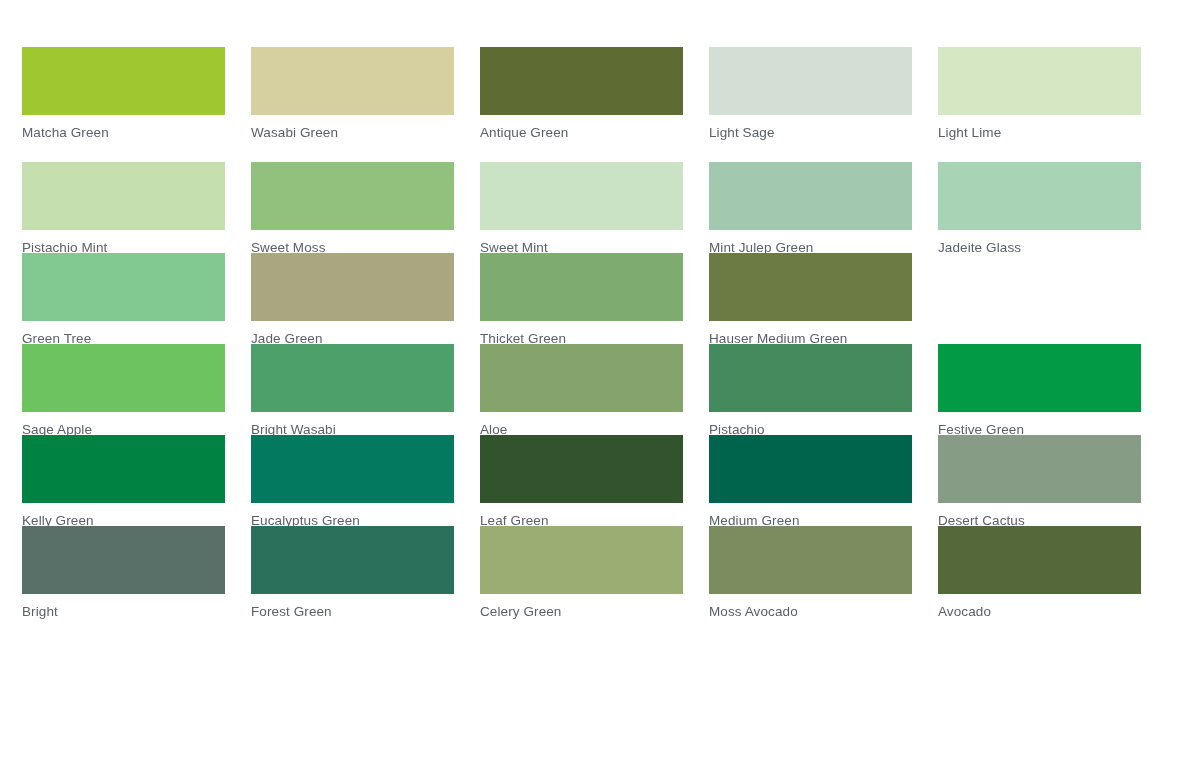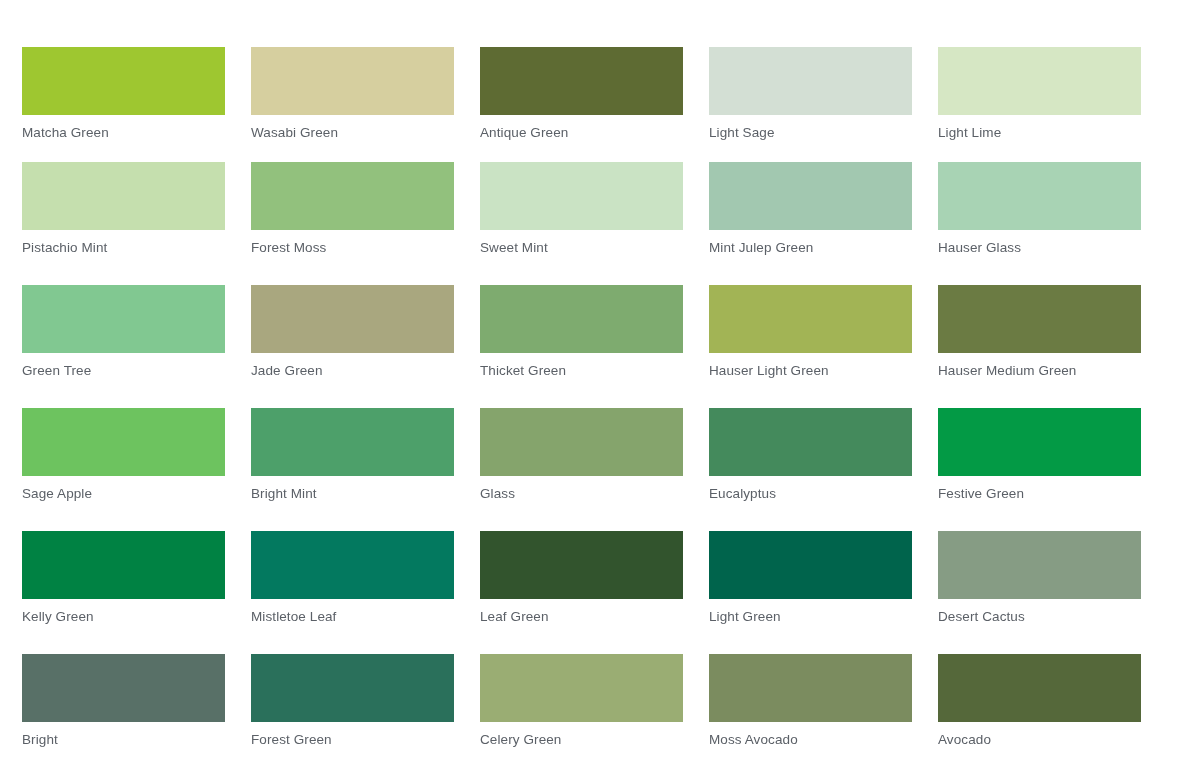--- a/index.html
+++ b/index.html
@@ -18,21 +18,21 @@
     position: relative;
     width: 1186px;
     height: 773px;
     padding: 0;
     box-sizing: border-box;
   }
   .swatch-row {
     display: flex;
     flex-direction: row;
     align-items: flex-start;
-    height: 123px;
+    height: 91px;
     margin: 0;
     padding: 0;
   }
   #palette-grid .swatch-row:first-child {
     padding-top: 47px;
     height: 162px;
     box-sizing: border-box;
   }
   .swatch-cell {
     width: 203px;
@@ -87,95 +87,91 @@
         <span class="swatch-label">Light Lime</span>
       </div>
     </div>
     <div class="swatch-row">
       <div class="swatch-cell">
         <span class="swatch-chip" style="background-color: rgb(197, 223, 174);"></span>
         <span class="swatch-label">Pistachio Mint</span>
       </div>
       <div class="swatch-cell">
         <span class="swatch-chip" style="background-color: rgb(146, 193, 125);"></span>
-        <span class="swatch-label">Forest Moss</span>
+        <span class="swatch-label">Sweet Moss</span>
       </div>
       <div class="swatch-cell">
         <span class="swatch-chip" style="background-color: rgb(202, 227, 196);"></span>
         <span class="swatch-label">Sweet Mint</span>
       </div>
       <div class="swatch-cell">
         <span class="swatch-chip" style="background-color: rgb(162, 200, 176);"></span>
         <span class="swatch-label">Mint Julep Green</span>
       </div>
       <div class="swatch-cell">
         <span class="swatch-chip" style="background-color: rgb(168, 211, 180);"></span>
-        <span class="swatch-label">Hauser Glass</span>
+        <span class="swatch-label">Jadeite Glass</span>
       </div>
     </div>
     <div class="swatch-row">
       <div class="swatch-cell">
         <span class="swatch-chip" style="background-color: rgb(129, 200, 145);"></span>
         <span class="swatch-label">Green Tree</span>
       </div>
       <div class="swatch-cell">
         <span class="swatch-chip" style="background-color: rgb(169, 167, 127);"></span>
         <span class="swatch-label">Jade Green</span>
       </div>
       <div class="swatch-cell">
         <span class="swatch-chip" style="background-color: rgb(126, 171, 111);"></span>
         <span class="swatch-label">Thicket Green</span>
       </div>
       <div class="swatch-cell">
-        <span class="swatch-chip" style="background-color: rgb(162, 180, 85);"></span>
-        <span class="swatch-label">Hauser Light Green</span>
-      </div>
-      <div class="swatch-cell">
         <span class="swatch-chip" style="background-color: rgb(107, 123, 67);"></span>
         <span class="swatch-label">Hauser Medium Green</span>
       </div>
     </div>
     <div class="swatch-row">
       <div class="swatch-cell">
         <span class="swatch-chip" style="background-color: rgb(109, 195, 95);"></span>
         <span class="swatch-label">Sage Apple</span>
       </div>
       <div class="swatch-cell">
         <span class="swatch-chip" style="background-color: rgb(77, 160, 106);"></span>
-        <span class="swatch-label">Bright Mint</span>
+        <span class="swatch-label">Bright Wasabi</span>
       </div>
       <div class="swatch-cell">
         <span class="swatch-chip" style="background-color: rgb(133, 164, 108);"></span>
-        <span class="swatch-label">Glass</span>
+        <span class="swatch-label">Aloe</span>
       </div>
       <div class="swatch-cell">
         <span class="swatch-chip" style="background-color: rgb(68, 138, 92);"></span>
-        <span class="swatch-label">Eucalyptus</span>
+        <span class="swatch-label">Pistachio</span>
       </div>
       <div class="swatch-cell">
         <span class="swatch-chip" style="background-color: rgb(3, 154, 69);"></span>
         <span class="swatch-label">Festive Green</span>
       </div>
     </div>
     <div class="swatch-row">
       <div class="swatch-cell">
         <span class="swatch-chip" style="background-color: rgb(0, 130, 67);"></span>
         <span class="swatch-label">Kelly Green</span>
       </div>
       <div class="swatch-cell">
         <span class="swatch-chip" style="background-color: rgb(3, 121, 95);"></span>
-        <span class="swatch-label">Mistletoe Leaf</span>
+        <span class="swatch-label">Eucalyptus Green</span>
       </div>
       <div class="swatch-cell">
         <span class="swatch-chip" style="background-color: rgb(50, 84, 45);"></span>
         <span class="swatch-label">Leaf Green</span>
       </div>
       <div class="swatch-cell">
         <span class="swatch-chip" style="background-color: rgb(0, 100, 76);"></span>
-        <span class="swatch-label">Light Green</span>
+        <span class="swatch-label">Medium Green</span>
       </div>
       <div class="swatch-cell">
         <span class="swatch-chip" style="background-color: rgb(134, 156, 132);"></span>
         <span class="swatch-label">Desert Cactus</span>
       </div>
     </div>
     <div class="swatch-row">
       <div class="swatch-cell">
         <span class="swatch-chip" style="background-color: rgb(88, 112, 103);"></span>
         <span class="swatch-label">Bright</span>

